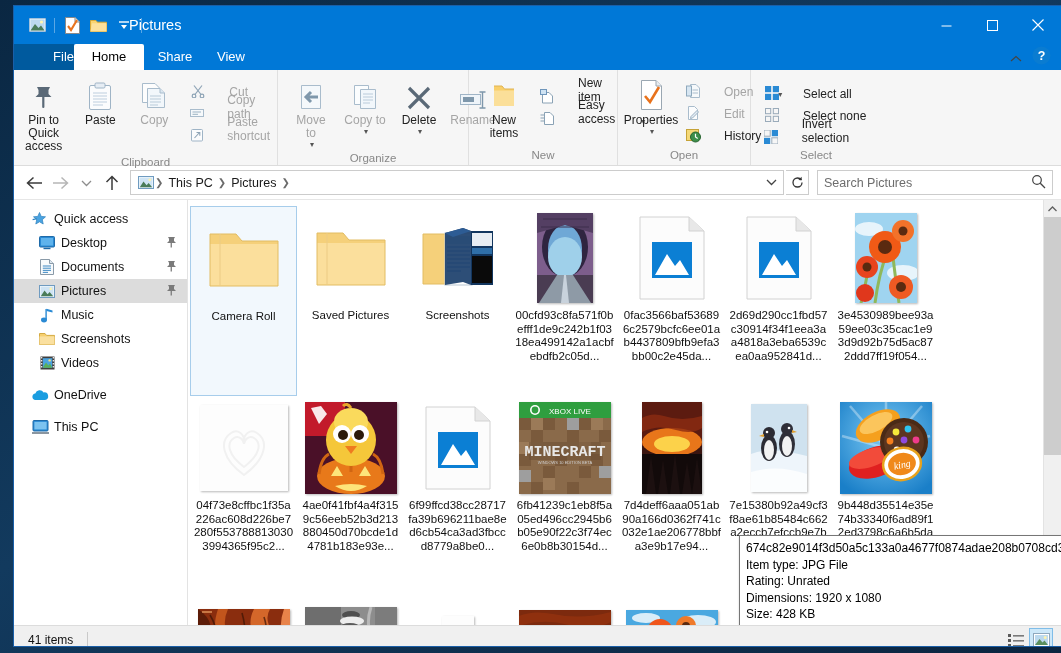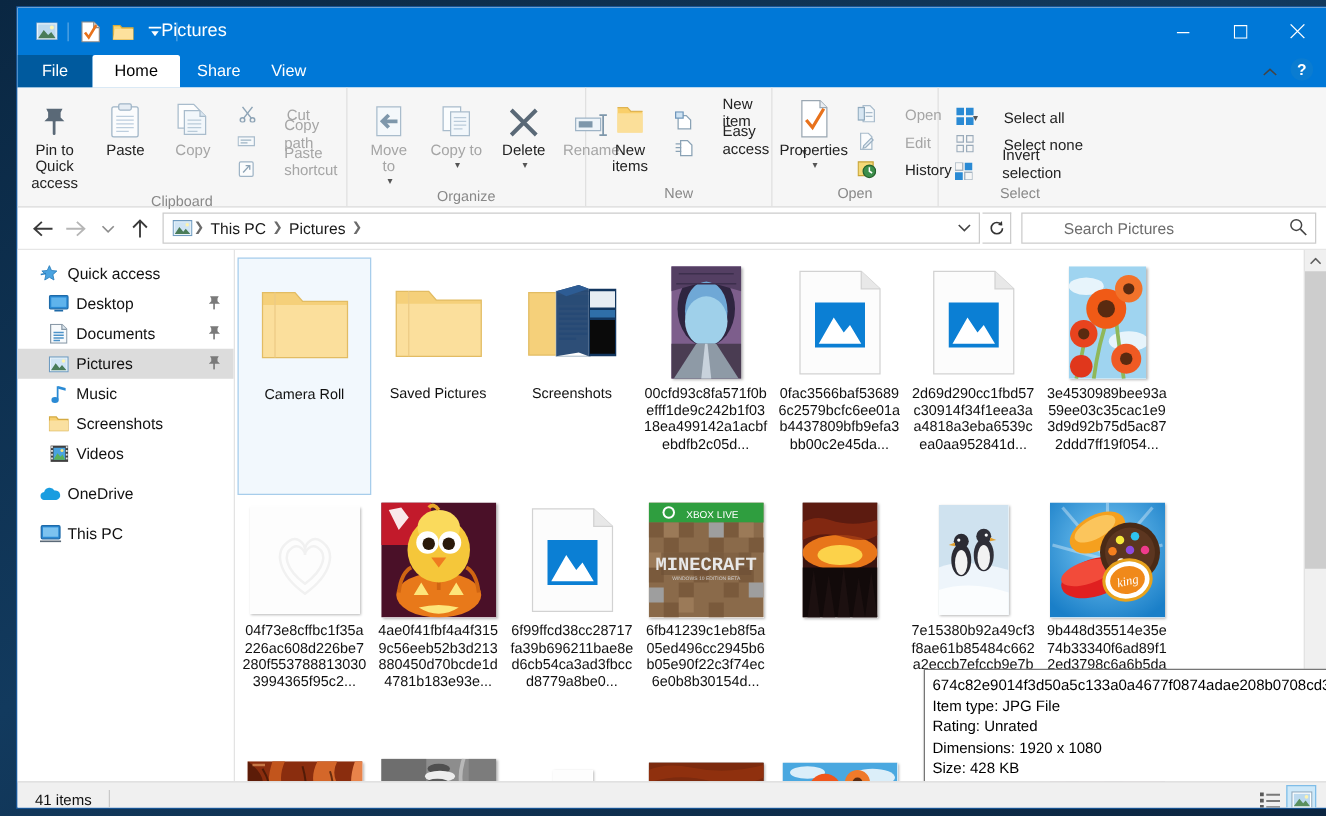--- a/index.html
+++ b/index.html
@@ -21,21 +21,21 @@
   .qat-ico{width:22px;height:22px;display:flex;align-items:center;justify-content:center;margin:0 2px;}
   .qat-sep{width:1px;height:15px;background:#5aa7e5;margin:0 4px;}
   #title-text{position:absolute;left:115px;top:0;height:38px;line-height:38px;
     color:#fff;font-size:14.5px;}
   #wincontrols{position:absolute;right:0;top:0;height:38px;display:flex;}
   .wbtn{width:46px;height:38px;display:flex;align-items:center;justify-content:center;cursor:default;}
   
   #tabstrip{height:26px;background:#0078d7;position:relative;}
   .tab{position:absolute;top:0;height:26px;line-height:26px;font-size:13px;
     color:#fff;text-align:center;cursor:default;}
-  #tab-file{left:0;width:60px;background:#005a9e;}
+  #tab-file{left:0;width:60px;background:#005a9e;text-align:right;}
   #tab-home{left:60px;width:70px;background:#fff;color:#000;border-radius:2px 2px 0 0;}
   #tab-share{left:130px;width:62px;}
   #tab-view{left:192px;width:50px;}
   
   #ribbon{height:95px;background:#f6f6f6;border-bottom:1px solid #dcdcdc;
     display:flex;position:relative;}
   .rgroup{position:relative;height:95px;display:flex;flex-direction:column;
     border-right:1px solid #e0e0e0;}
   .rgroup:last-child{border-right:none;}
   .rgroup-body{flex:1;display:flex;align-items:flex-start;padding-top:5px;}
@@ -61,21 +61,21 @@
     display:flex;align-items:center;padding:0 4px;margin-left:4px;position:relative;}
   .crumb{font-size:12.5px;color:#1a1a1a;padding:0 4px;cursor:default;}
   .crumb-sep{color:#6b6b6b;font-size:10px;padding:0 1px;}
   #addr-right{position:absolute;right:2px;top:0;height:21px;display:flex;align-items:center;}
   .addrbtn{width:20px;height:21px;display:flex;align-items:center;justify-content:center;
     color:#444;font-size:11px;cursor:default;}
   #refreshbtn{width:22px;height:23px;border:1px solid #ccc;border-left:none;
     display:flex;align-items:center;justify-content:center;font-size:12px;color:#333;cursor:default;}
   #searchbox{width:222px;height:23px;border:1px solid #cccccc;background:#fff;
     margin-left:6px;display:flex;align-items:center;padding:0 6px;position:relative;}
-  #searchbox .ph{font-size:12.5px;color:#6d6d6d;margin-left:27px;}
+  #searchbox .ph{font-size:12.5px;color:#6d6d6d;}
   #search-ico{position:absolute;right:6px;top:3px;}
   
   #main{height:425px;display:flex;background:#fff;position:relative;}
   
   #sidebar{width:173px;background:#fff;border-right:1px solid #e3e3e3;
     padding-top:7px;overflow:hidden;}
   .navitem{height:24px;display:flex;align-items:center;font-size:12.5px;color:#111;
     cursor:default;padding-left:15px;position:relative;}
   .navitem .nic{width:22px;display:flex;align-items:center;justify-content:center;margin-right:3px;}
   .navitem.lvl1{padding-left:22px;}
@@ -900,20 +900,21 @@
               <rect y="52" width="60" height="40" fill="#120a0a"></rect>
               <g fill="#1c1010">
                     <path d="M4 92 L9 54 L14 92 Z"></path>
                     <path d="M16 92 L21 58 L26 92 Z"></path>
                     <path d="M28 92 L33 52 L38 92 Z"></path>
                     <path d="M40 92 L45 60 L50 92 Z"></path>
                     <path d="M50 92 L55 56 L60 92 Z"></path>
                   </g>
             </svg>
           </div>
+          <div class="caption">7d4deff6aaa051ab90a166d0362f741c032e1ae206778bbfa3e9b17e94...</div>
         </div>
 
         <div class="cell">
           <div class="thumbwrap">
             <svg class="thumb" width="56" height="88" viewBox="0 0 56 88">
               <rect width="56" height="88" fill="#cfe2ef"></rect>
               <path d="M0 50 Q20 42 56 52 V88 H0 Z" fill="#eef5fb"></path>
               <path d="M0 68 Q26 60 56 70 V88 H0 Z" fill="#fbfdfe"></path>
               <g>
                     <ellipse cx="18" cy="44" rx="8" ry="13" fill="#2b2b33"></ellipse>

